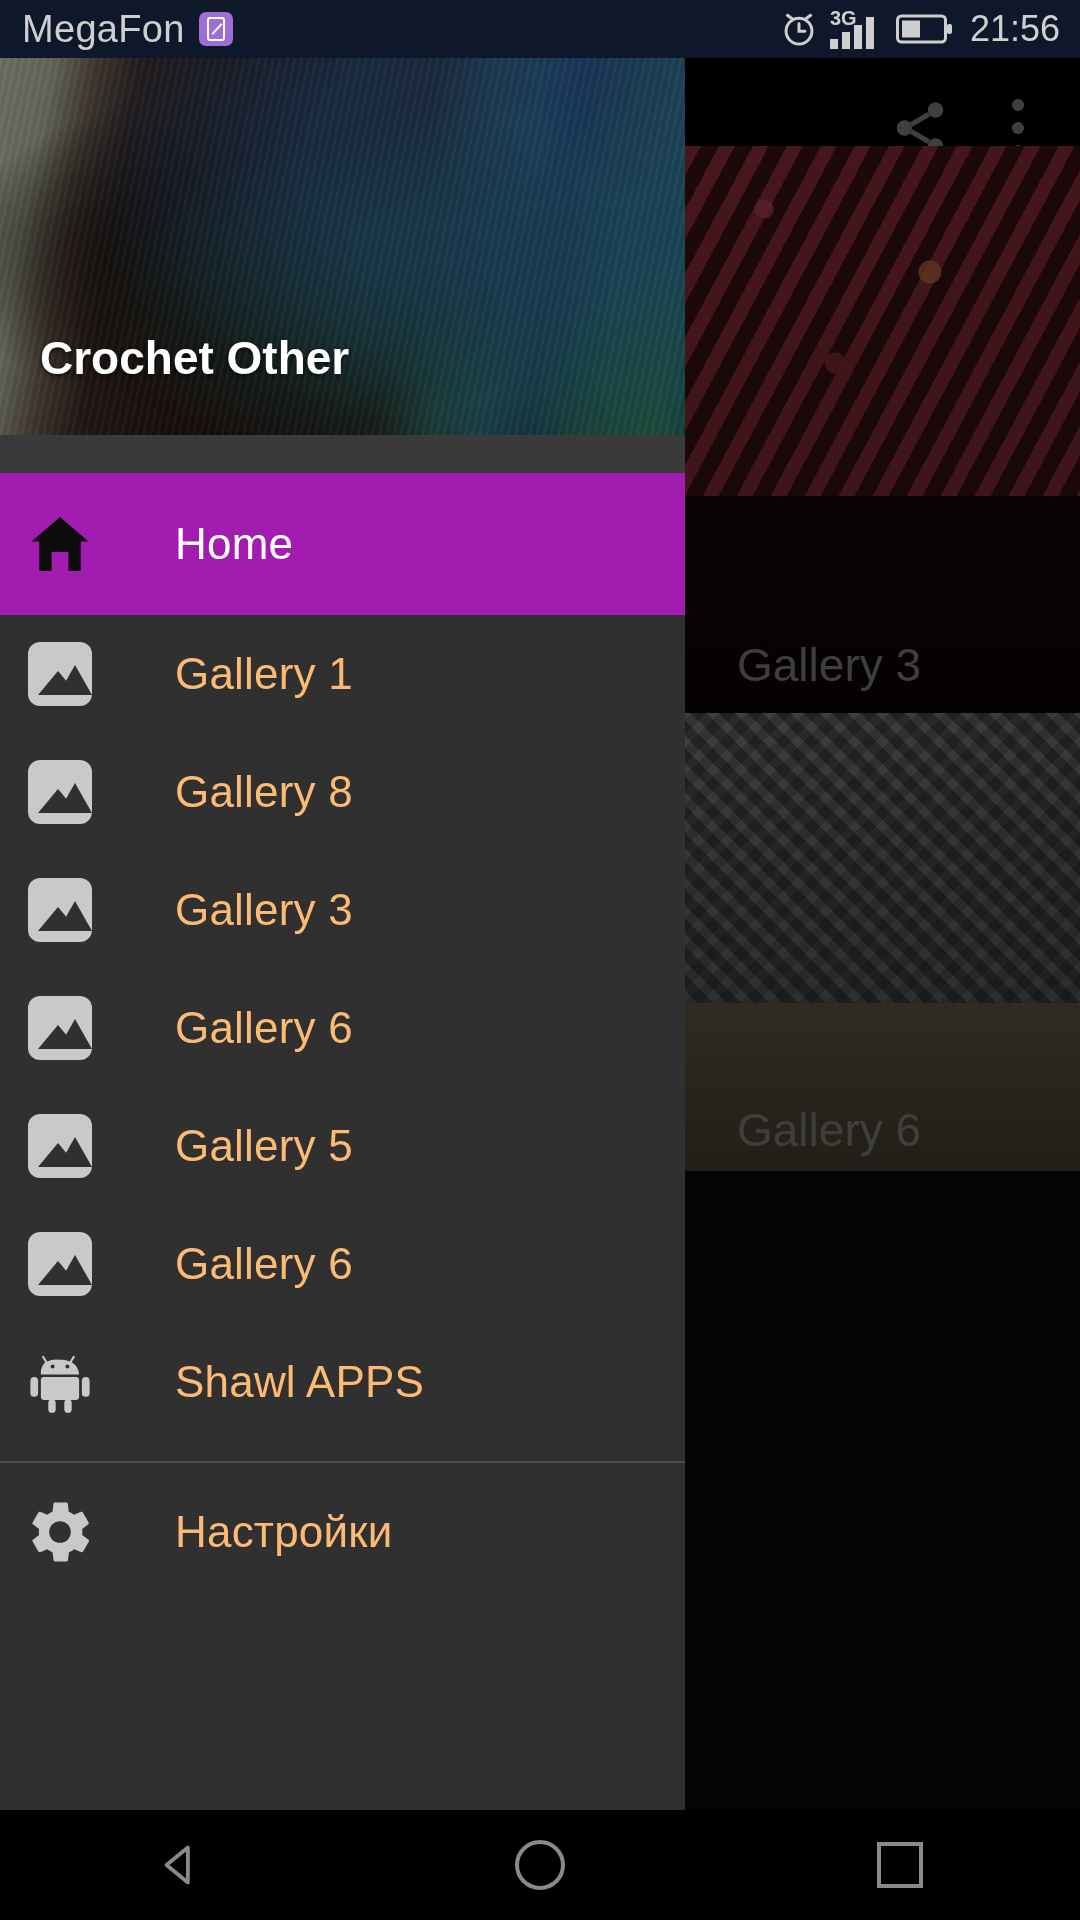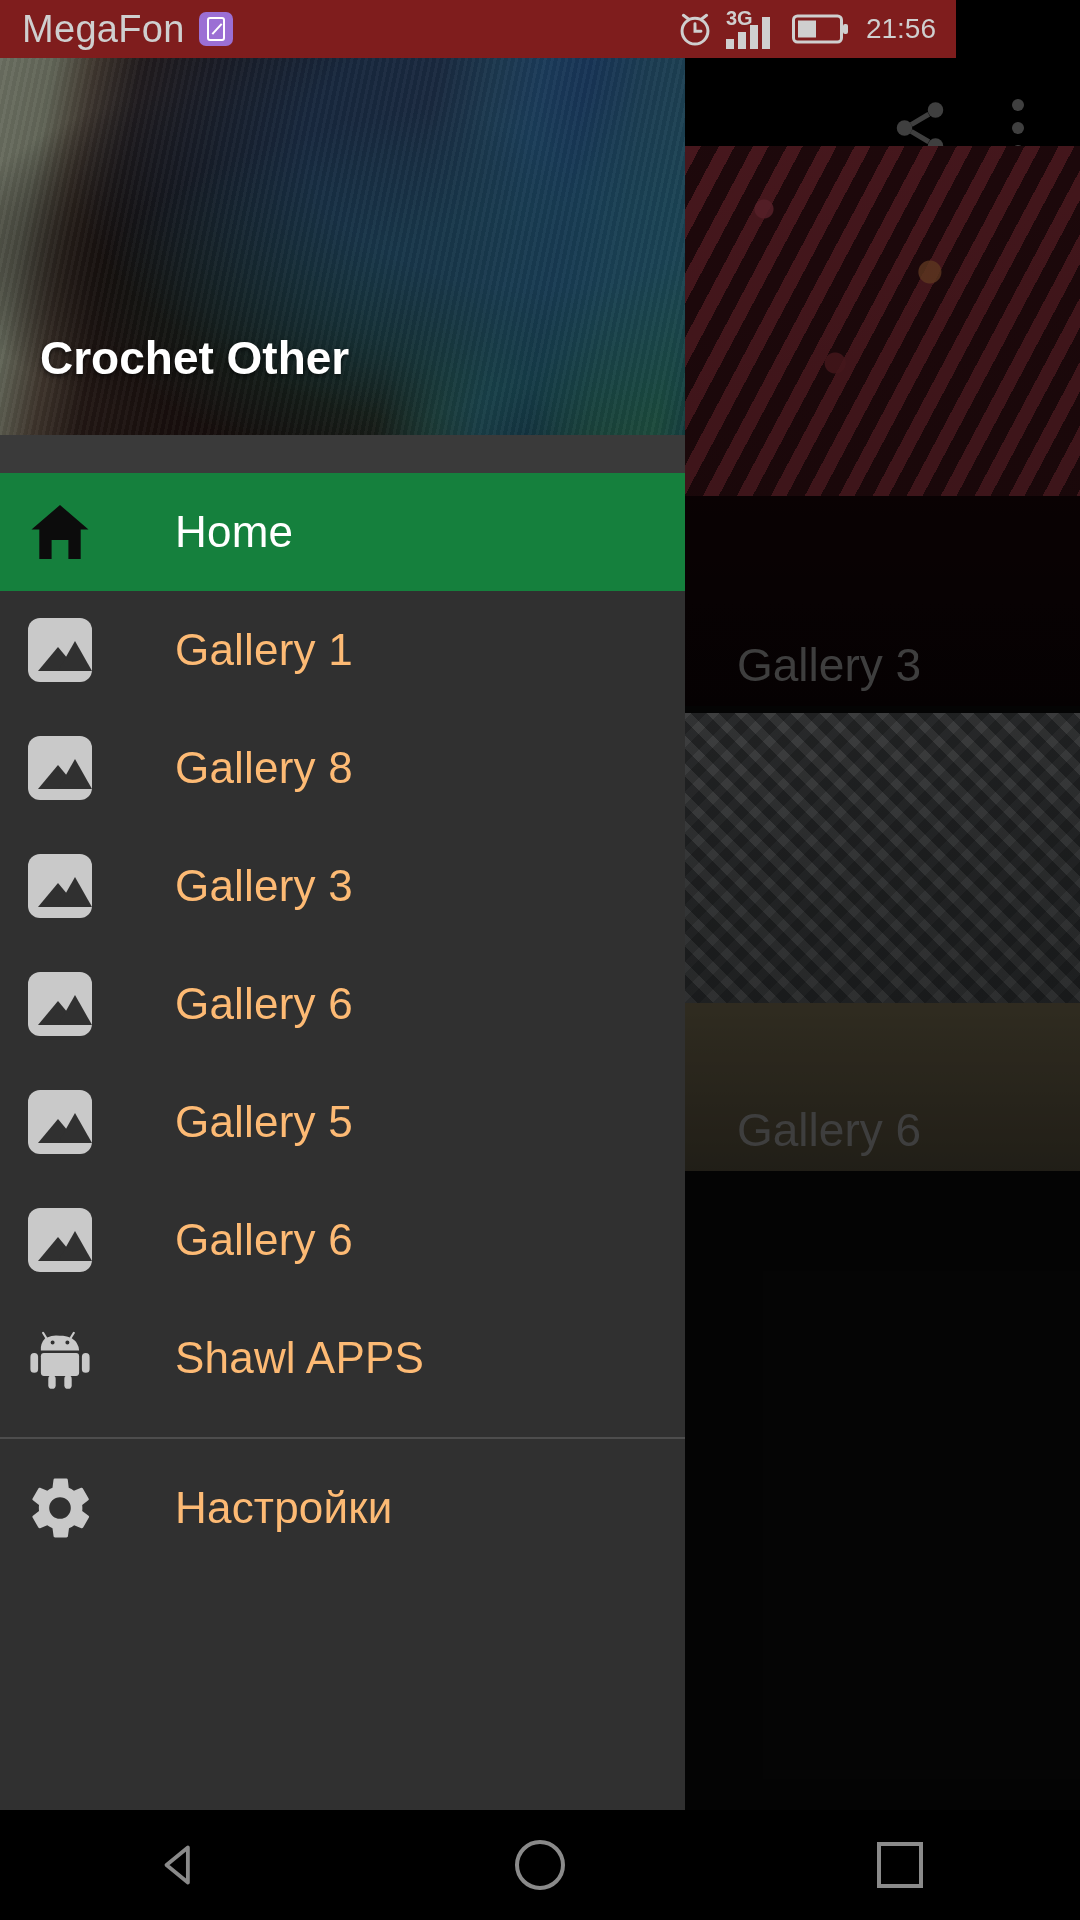--- a/index.html
+++ b/index.html
@@ -2,32 +2,32 @@
 <html><head>
 <meta charset="utf-8">
 <style>
   * { margin:0; padding:0; box-sizing:border-box; }
   html,body { width:1080px; height:1920px; background:#000; overflow:hidden;
     font-family:"Liberation Sans", sans-serif; }
 
   #screen { position:relative; width:1080px; height:1920px; background:#000; }
 
   
-  #status-bar { position:absolute; left:0; top:0; width:956px; height:58px;
-    background:#7f1d1d; display:flex; align-items:center; z-index:60; }
+  #status-bar { position:absolute; left:0; top:0; width:1080px; height:58px;
+    background:#0f172a; display:flex; align-items:center; z-index:60; }
   #carrier { color:#cfcfcf; font-size:38px; margin-left:22px; letter-spacing:.3px; }
   #sim-badge { width:34px; height:34px; border-radius:7px; background:#9b6fd4;
     margin-left:14px; display:flex; align-items:center; justify-content:center; }
   #sim-badge .inner { width:18px; height:24px; border:2px solid #fff; border-radius:3px;
     position:relative; }
   #sim-badge .inner:after { content:""; position:absolute; left:1px; top:9px;
     width:14px; height:2px; background:#fff; transform:rotate(-48deg); }
   #status-right { margin-left:auto; display:flex; align-items:center; margin-right:20px; gap:10px; }
   .sb-icon { display:block; }
-  #clock-txt { color:#cfcfcf; font-size:28px; margin-left:6px; }
+  #clock-txt { color:#cfcfcf; font-size:36px; margin-left:6px; }
   #net-label { color:#cfcfcf; font-size:20px; font-weight:bold; position:absolute;
     top:-2px; left:0; }
   #signal-wrap { position:relative; width:56px; height:40px; display:flex;
     align-items:flex-end; gap:4px; padding-top:14px; }
   .bar { width:8px; background:#cfcfcf; }
 
   
   #content { position:absolute; left:0; top:58px; width:1080px; height:1752px;
     background:#0a0a0a; overflow:hidden; }
   #appbar { position:absolute; left:0; top:0; width:1080px; height:140px;
@@ -78,21 +78,21 @@
         #2b4a4a 66%, #27506a 72%, #1c3b5e 78%, #2a5752 86%, #2f6a55 95%, #1c4a60 100%); }
   #header-photo:after { content:""; position:absolute; inset:0;
     background:repeating-linear-gradient(102deg, rgba(255,255,255,.045) 0 3px, rgba(0,0,0,.05) 3px 7px); }
   #header-scrim { position:absolute; inset:0; background:rgba(0,0,0,.30); }
   #drawer-title { position:absolute; left:40px; bottom:88px; color:#fff;
     font-size:46px; font-weight:bold; text-shadow:0 2px 5px rgba(0,0,0,.6); }
   #header-shade { position:absolute; left:0; bottom:0; width:685px; height:38px;
     background:#3a3a3a; }
 
   .nav-item { position:relative; display:flex; align-items:center; height:118px; }
-  .nav-item.selected { background:#15803d; height:118px; }
+  .nav-item.selected { background:#a21caf; height:142px; }
   .nav-icon { width:120px; min-width:120px; display:flex; align-items:center;
     justify-content:center; }
   .nav-label { color:#fdba74; font-size:44px; margin-left:55px; letter-spacing:.2px; }
   .nav-item.selected .nav-label { color:#ffffff; }
 
   .img-icon { width:64px; height:64px; border-radius:12px; background:#c9c9c9;
     position:relative; overflow:hidden; }
   .img-icon:before { content:""; position:absolute; left:10px; bottom:11px;
     width:0; height:0; border-left:20px solid transparent;
     border-right:20px solid transparent; border-bottom:24px solid #303030; }

